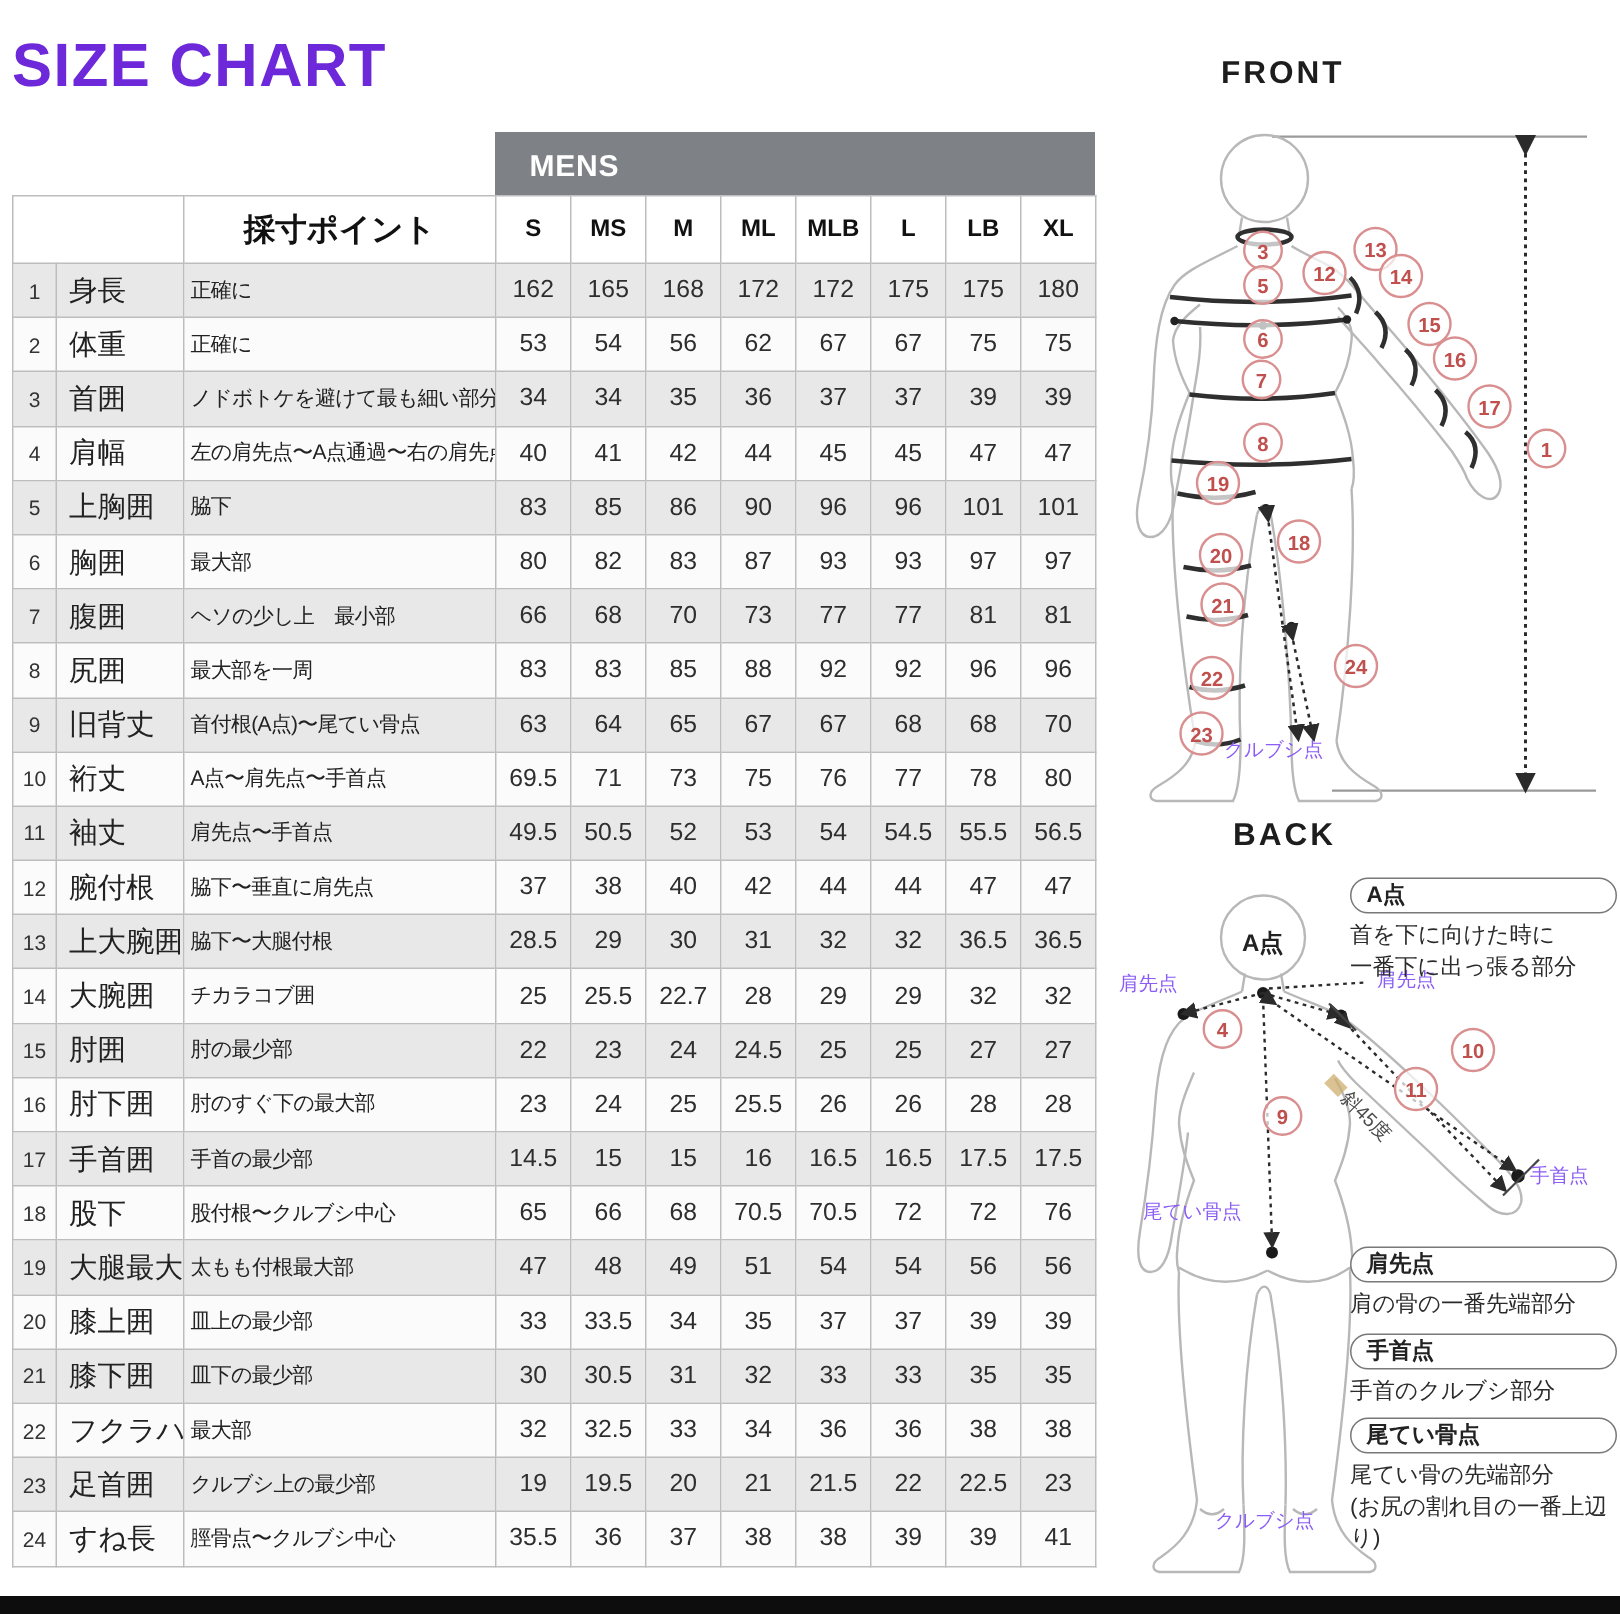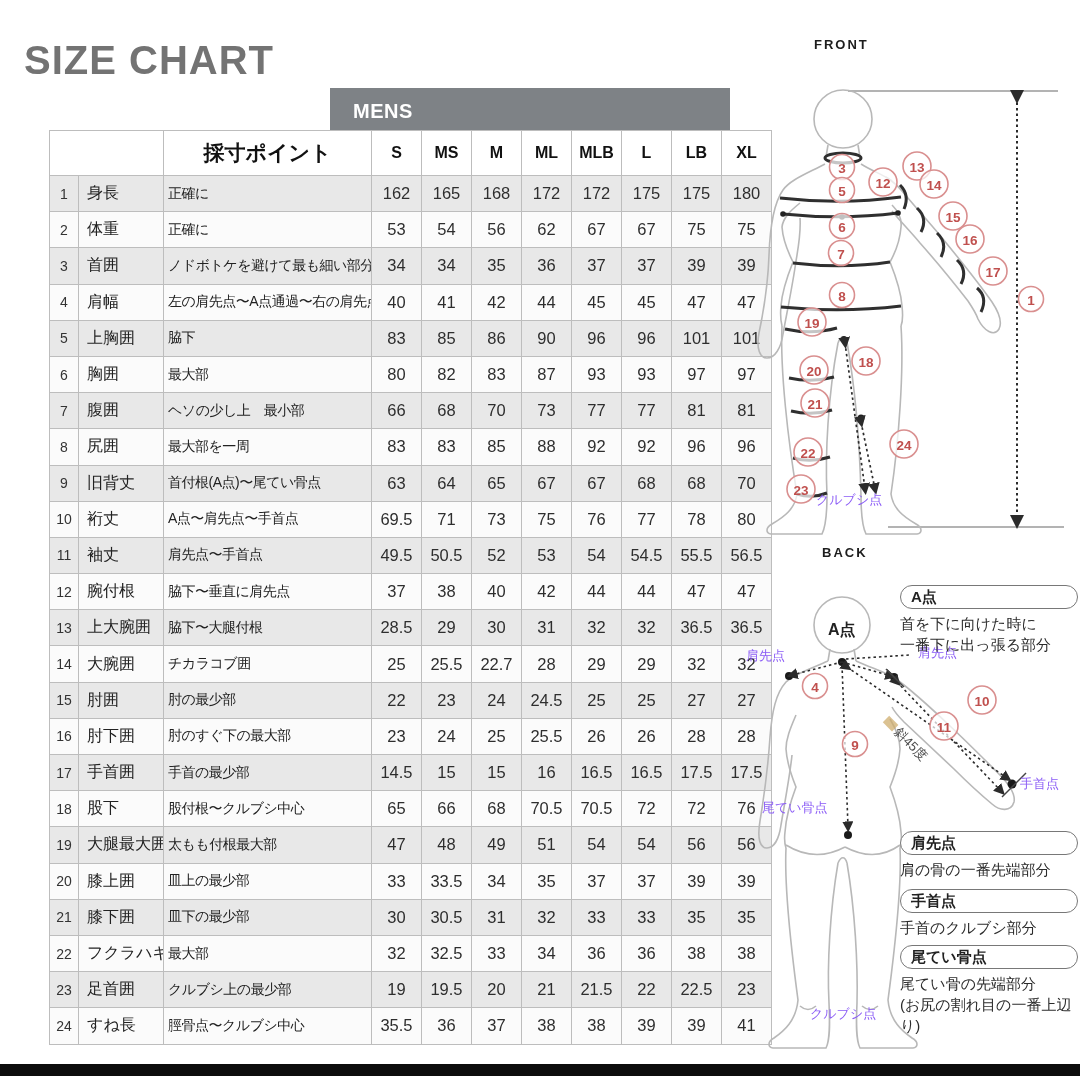--- a/index.html
+++ b/index.html
@@ -1,41 +1,41 @@
 <!DOCTYPE html>
 <html><head>
 <meta charset="utf-8">
 <style>
   html,body{margin:0;padding:0;background:#fff;}
   .page{position:relative;width:1080px;height:1076px;background:#fff;overflow:hidden;
         font-family:"Liberation Sans","DejaVu Sans",sans-serif;}
-  .title{position:absolute;left:8px;top:22px;margin:16px;font-size:40px;font-weight:900;
-         letter-spacing:1px;color:#737373;transform:scaleY(1.02);}
+  .title{position:absolute;left:8px;top:22px;margin:0;font-size:40px;font-weight:900;
+         letter-spacing:1px;color:#6d28d9;transform:scaleY(1.02);}
   
   .table-wrap{position:absolute;left:8px;top:88px;}
   .mens-band{margin-left:322px;width:400px;height:42px;background:#7e8286;color:#fff;
              font-weight:bold;font-size:20px;line-height:46px;padding-left:23px;
              box-sizing:border-box;letter-spacing:.5px;}
-  table.size-table{border-collapse:collapse;table-layout:fixed;width:722px;border:1.5px solid #9a9a9a;margin-left:41px;}
+  table.size-table{border-collapse:collapse;table-layout:fixed;width:722px;border:1.5px solid #9a9a9a;}
   .size-table th,.size-table td{border:1px solid #bdbdbd;padding:0;overflow:hidden;white-space:nowrap;}
   .size-table thead th{height:44px;background:#fff;}
   .size-table th.point{font-size:21px;font-weight:bold;color:#111;text-align:center;}
   .size-table th.size{font-size:16px;font-weight:bold;color:#111;text-align:center;}
   .size-table tbody tr:nth-child(odd){background:#e8e8e8;}
   .size-table tbody tr:nth-child(even){background:#fbfbfb;}
   .size-table td{height:35.2px;color:#222;}
   .size-table td.no{text-align:center;font-size:14px;color:#333;}
-  .size-table td.name{padding-left:8px;font-size:16px;}
+  .size-table td.name{padding-left:8px;font-size:19px;}
   .size-table td.desc{padding-left:4px;font-size:14px;letter-spacing:-.5px;}
   .size-table td.val{text-align:center;font-size:16.5px;color:#2e2e2e;}
   
   .diag{position:absolute;width:340px;}
   .front-diagram{left:740px;top:25px;height:525px;}
   .back-diagram{left:740px;top:545px;height:528px;}
-  .fig-label{position:absolute;font-weight:800;font-size:13px;letter-spacing:2px;color:#1d1d1d;}
+  .fig-label{position:absolute;font-weight:800;font-size:21px;letter-spacing:2px;color:#1d1d1d;}
   .front-diagram .fig-label{left:74px;top:12px;}
   .back-diagram .fig-label{left:82px;top:0px;}
   .diag svg{position:absolute;left:0;top:0;width:100%;height:100%;}
   .diag-label{position:absolute;font-size:13px;color:#8b5cf6;line-height:17px;}
   .mk{fill:#fff;fill-opacity:.72;stroke:#d98f8f;stroke-width:1.6;}
   .mktx{fill:#c0504e;font-size:13.5px;font-weight:bold;text-anchor:middle;dominant-baseline:central;}
   .rot-label{position:absolute;left:152px;top:168px;transform:rotate(45deg);transform-origin:0 0;
              font-size:13px;color:#4a4a4a;white-space:nowrap;}
   .chip{display:inline-block;width:13px;height:9px;background:#cfae6e;opacity:.75;margin-right:2px;}
   .callout{position:absolute;left:160px;width:178px;}

